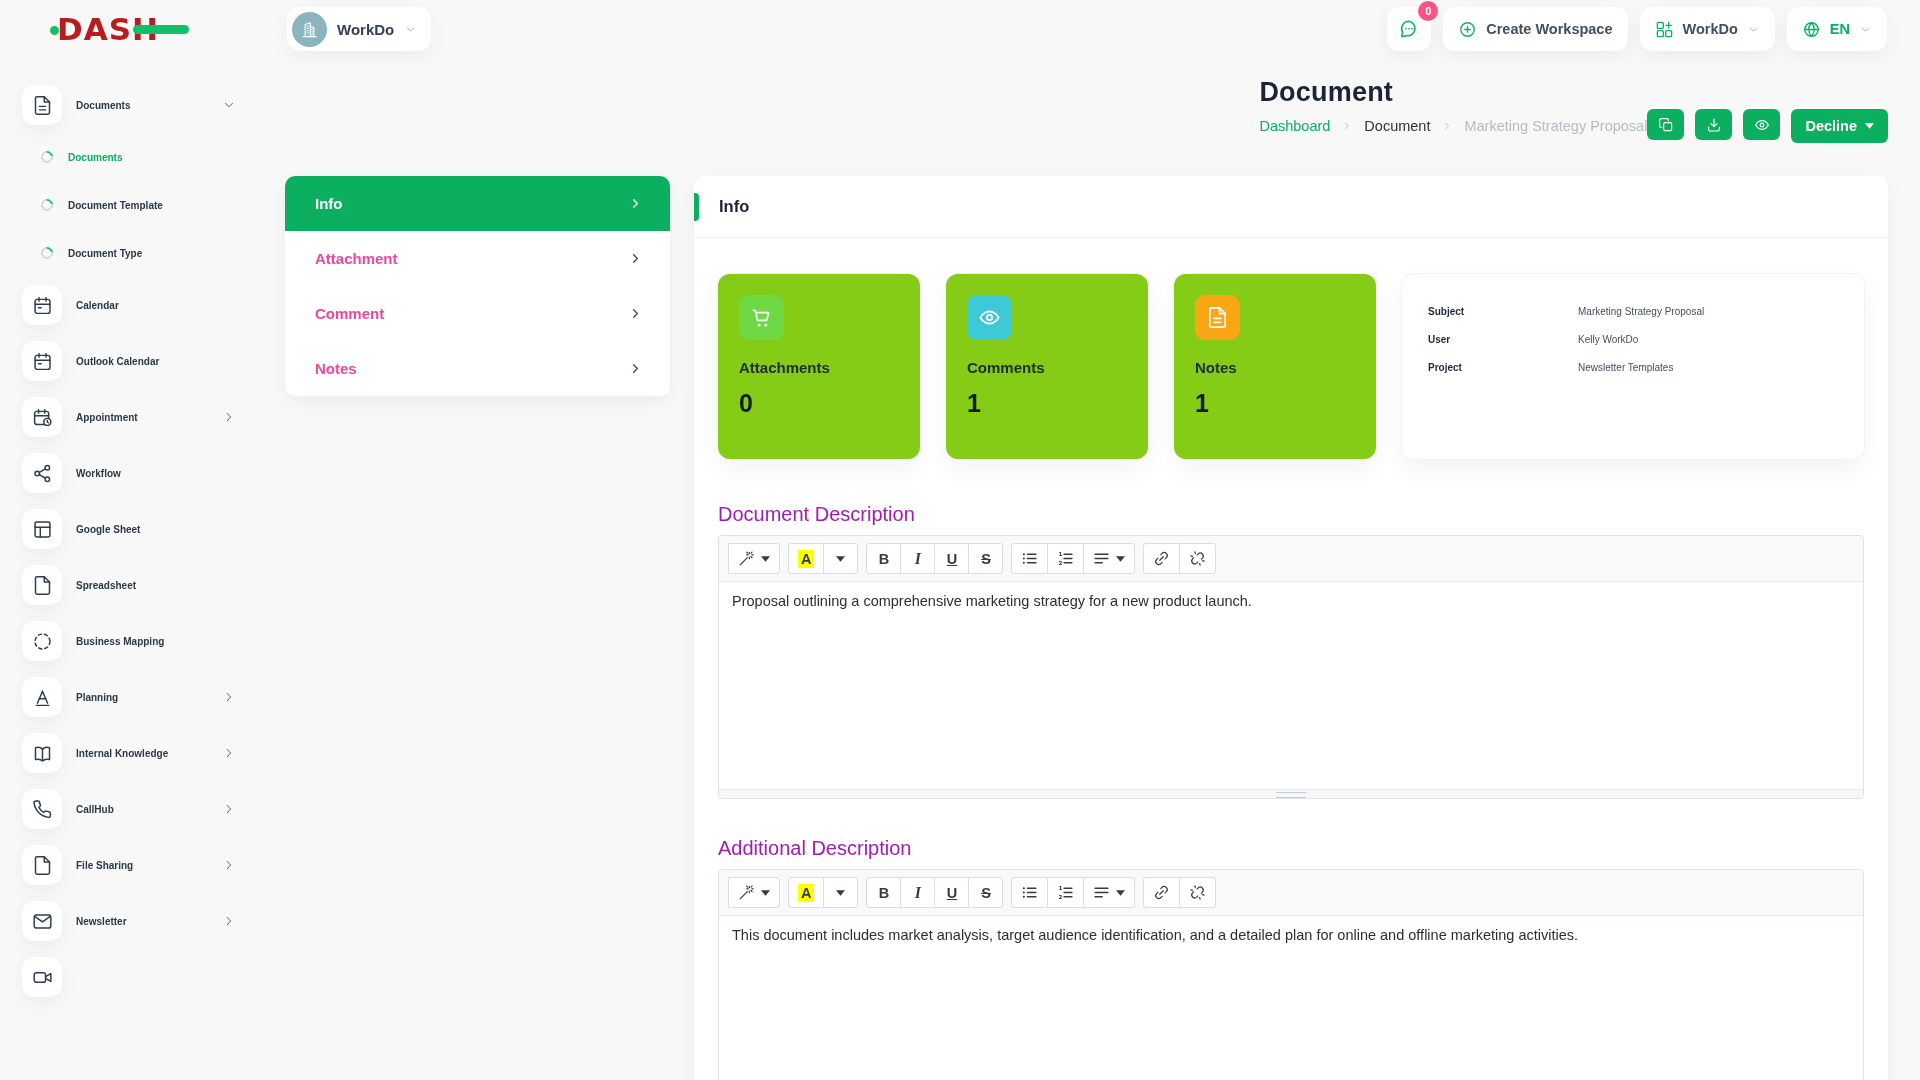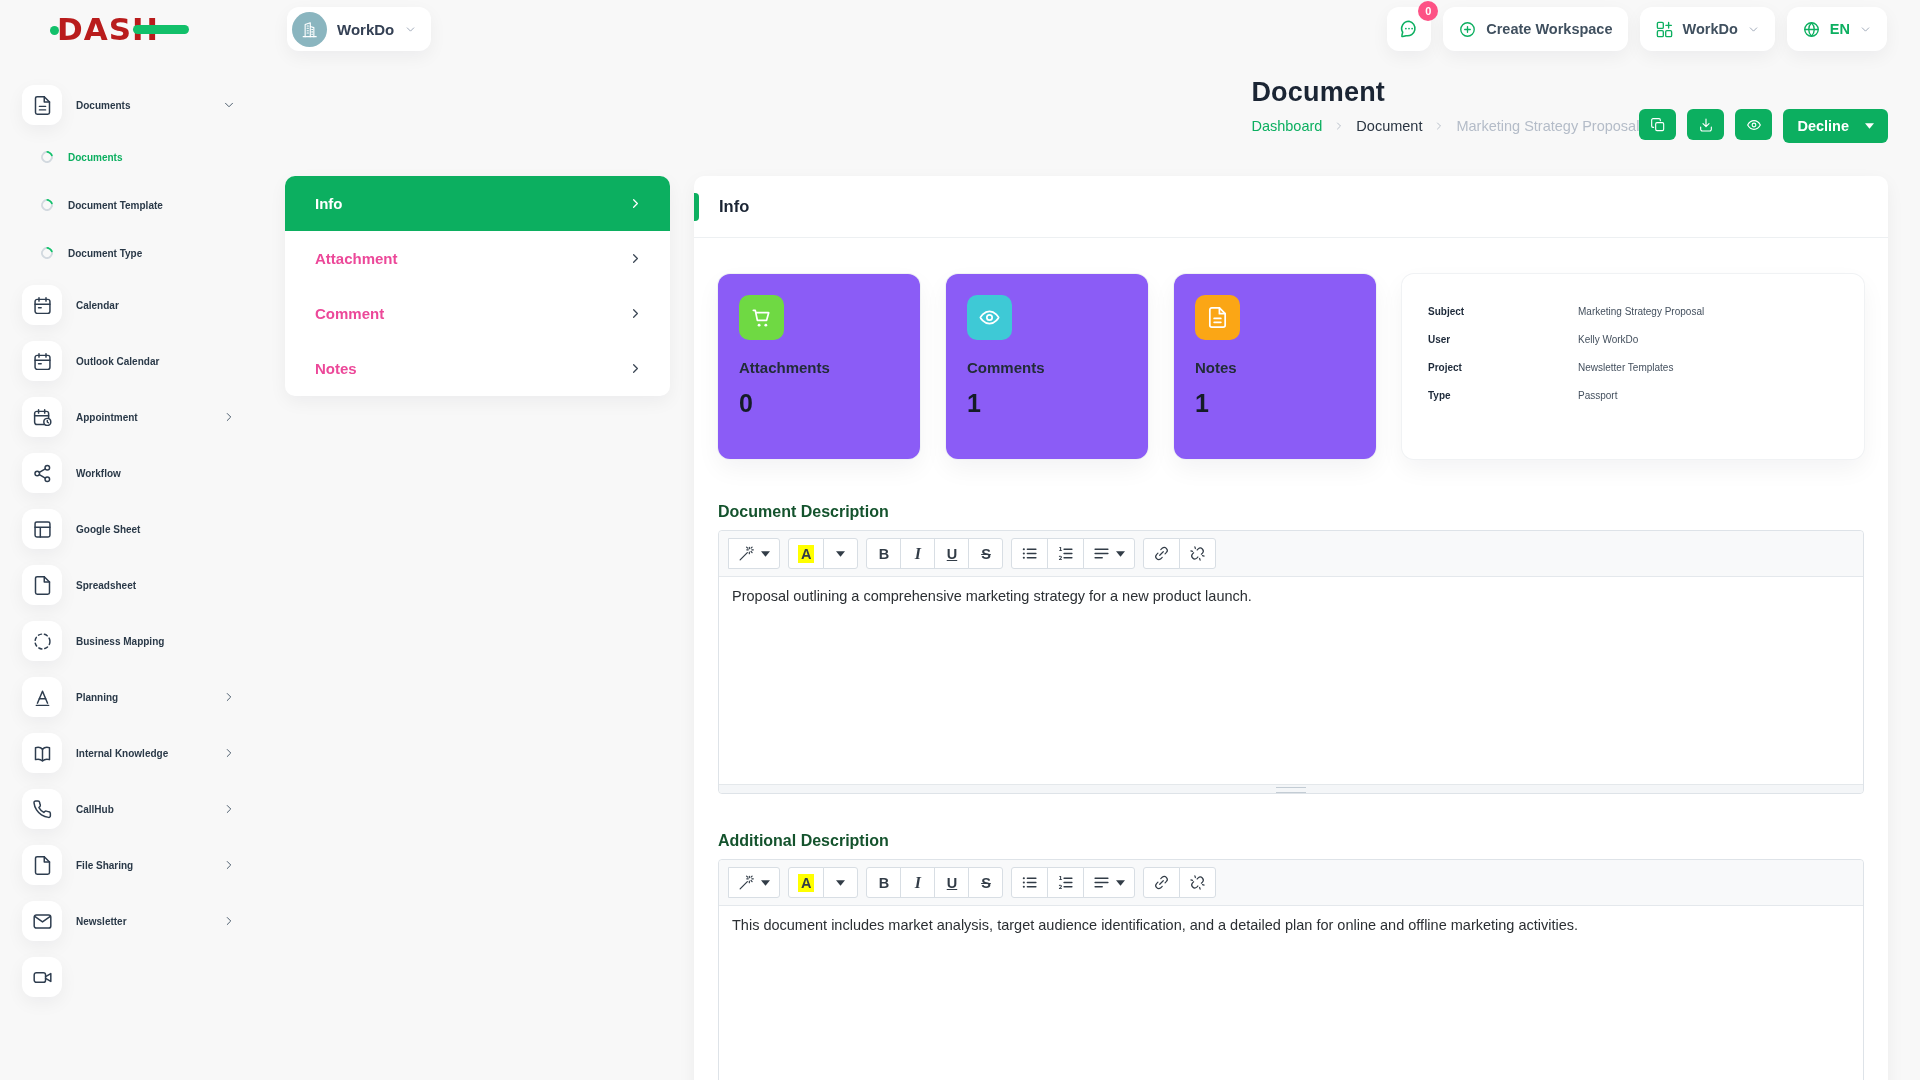--- a/index.html
+++ b/index.html
@@ -59,51 +59,51 @@
   .page-title{margin:0;font-size:27px;font-weight:700;color:var(--navy);letter-spacing:.2px;line-height:32px}
   .breadcrumb{margin-top:10px;display:flex;align-items:center;gap:11px;font-size:14.5px;font-weight:500}
   .bc-sep{width:12px;height:12px;color:#aeb6c2;stroke-width:2.4}
   .bc-home{color:var(--green)}
   .bc-mid{color:#2a3542}
   .bc-cur{color:var(--muted)}
   .head-actions{display:flex;gap:11px;margin-top:33px;align-items:flex-start}
   .gbtn{height:31px;min-width:37px;background:var(--green);border:none;border-radius:6px;color:#fff;
         display:flex;align-items:center;justify-content:center;cursor:pointer;padding:0 10px}
   .gbtn svg{width:16px;height:16px}
-  .gbtn.decline{padding:17px 14px;font-size:14.5px;font-weight:600;gap:16px;font-family:inherit}
+  .gbtn.decline{padding:17px 14px;font-size:14.5px;font-weight:600;gap:8px;font-family:inherit}
   .gbtn .caret-ic{width:9px;height:6px}
 
   .content{display:flex;gap:24px;margin-top:33px;align-items:flex-start}
   .tabs-card{width:385px;flex:none;background:#fff;border-radius:10px;box-shadow:var(--card-sh);overflow:hidden}
   .tab-item{height:55px;display:flex;align-items:center;padding:0 27px 0 30px;font-size:15px;font-weight:600;color:#ec4899;cursor:pointer}
   .tab-item .chev{margin-left:auto;width:15px;height:15px;color:#3c4856;stroke-width:2}
   .tab-item.active{background:var(--green);color:#fff}
   .tab-item.active .chev{color:#fff}
 
   .info-card{flex:1;background:#fff;border-radius:10px;box-shadow:var(--card-sh);min-height:940px;position:relative}
   .info-head{height:62px;display:flex;align-items:center;padding-left:25px;font-size:16.5px;font-weight:700;
              color:var(--navy);border-bottom:1px solid #edf0f2;position:relative}
   .info-head::before{content:"";position:absolute;left:0;top:17px;width:5px;height:28px;background:var(--green);border-radius:0 4px 4px 0}
   .info-body{padding:36px 24px 24px}
   .stats-row{display:flex;gap:26px}
-  .stat-tile{width:202px;height:185px;background:#8b5cf6;border-radius:12px;padding:21px;
+  .stat-tile{width:202px;height:185px;background:#84cc16;border-radius:12px;padding:21px;
              box-shadow:0 0 0 1px #f0f2f4,0 10px 24px rgba(16,24,40,.05)}
   .stat-icon{width:45px;height:45px;border-radius:10px;display:flex;align-items:center;justify-content:center;color:#fff}
   .stat-icon svg{width:23px;height:23px;stroke-width:1.8}
   .stat-label{margin-top:19px;font-size:15px;font-weight:600;color:#222c38}
   .stat-value{margin-top:13px;font-size:25px;font-weight:700;color:#141c27}
   .details-card{flex:1;height:185px;background:#fff;border-radius:12px;padding:24px 26px;
                 box-shadow:0 0 0 1px #f0f2f4,0 10px 24px rgba(16,24,40,.05)}
   .detail-row{display:flex;font-size:10px;line-height:28px}
   .detail-label{width:150px;font-weight:700;color:#1d2939}
   .detail-value{color:#44505e}
 
   .editor-section{margin-top:44px}
   .editor-section.second{margin-top:38px}
-  .editor-label{font-size:16px;font-weight:700;color:#14532d;margin-bottom:9px}
+  .editor-label{font-size:20px;font-weight:400;color:#a21caf;margin-bottom:9px}
   .editor-box{border:1px solid #dee3e8;border-radius:4px;background:#fff}
   .editor-toolbar{display:flex;gap:8px;padding:7px 9px;background:#f8f9fa;border-bottom:1px solid #e4e8ec;border-radius:4px 4px 0 0}
   .tgroup{display:flex}
   .tbtn{height:31px;min-width:35px;background:#fff;border:1px solid #d8dee4;display:flex;align-items:center;justify-content:center;
         color:#323c47;font-size:14.5px;font-weight:700;padding:0 9px;margin-left:-1px;cursor:pointer;font-family:inherit}
   .tgroup .tbtn:first-child{border-radius:3px 0 0 3px;margin-left:0}
   .tgroup .tbtn:last-child{border-radius:0 3px 3px 0}
   .tbtn svg{width:17px;height:17px}
   .tbtn .caret-ic{width:9px;height:6px}
   .tbtn .wand{margin-right:6px}
@@ -565,24 +565,20 @@
                 <span class="detail-value">Marketing Strategy Proposal</span>
               </div>
               <div class="detail-row">
                 <span class="detail-label">User</span>
                 <span class="detail-value">Kelly WorkDo</span>
               </div>
               <div class="detail-row">
                 <span class="detail-label">Project</span>
                 <span class="detail-value">Newsletter Templates</span>
               </div>
-              <div class="detail-row">
-                <span class="detail-label">Type</span>
-                <span class="detail-value">Passport</span>
-              </div>
             </div>
           </div>
 
           <div class="editor-section">
             <div class="editor-label">Document Description</div>
             <div class="editor-box">
               <div class="editor-toolbar">
                 <div class="tgroup">
                   <button class="tbtn">
                       <svg class="ic wand">

